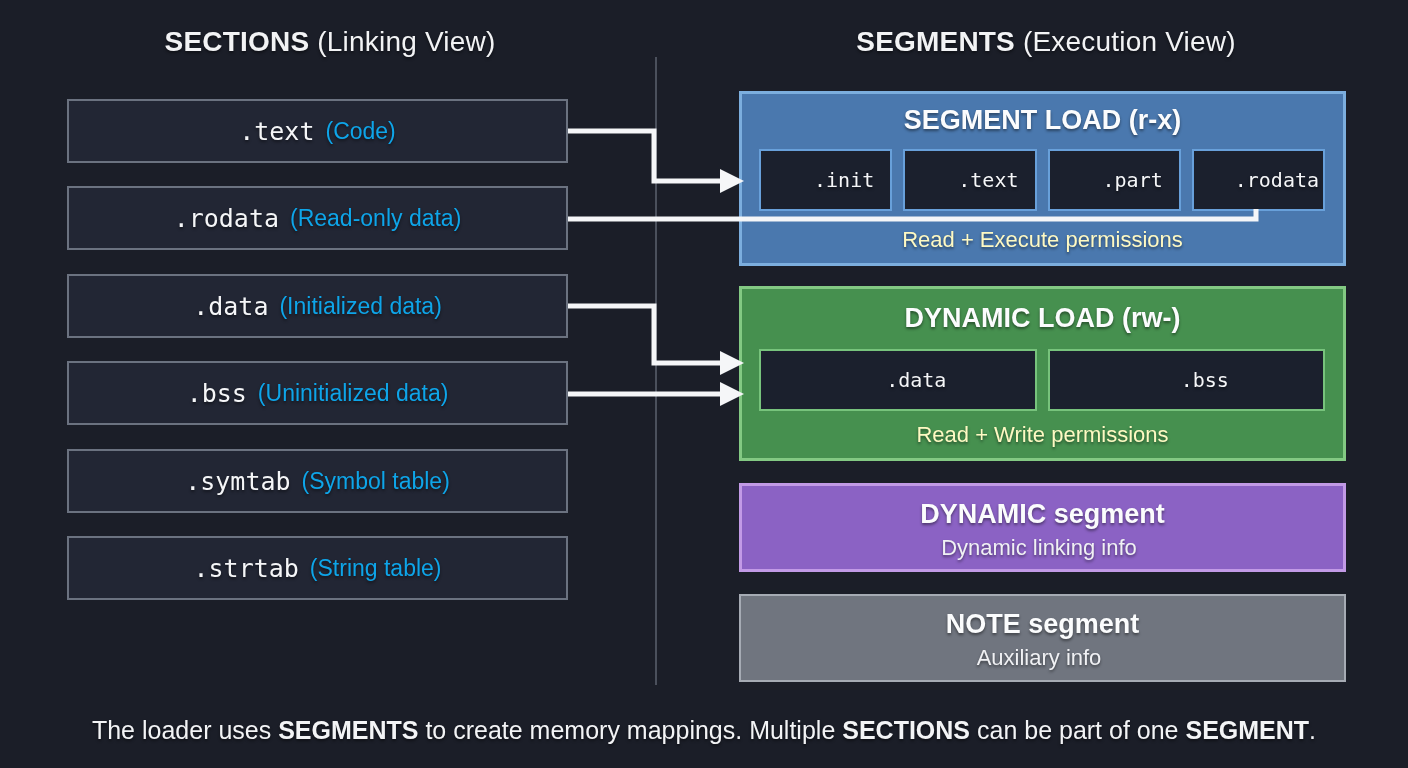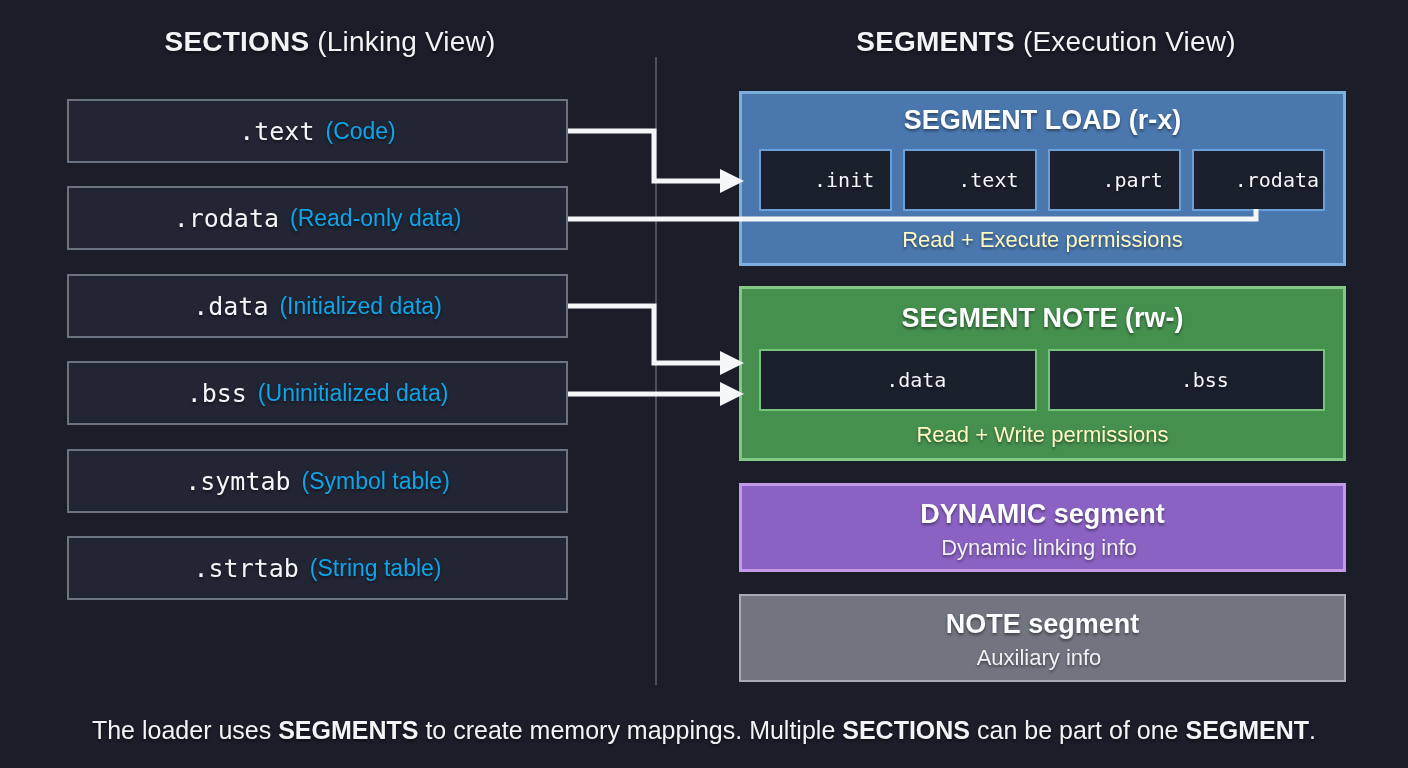--- a/index.html
+++ b/index.html
@@ -159,21 +159,21 @@
     <div class="sub-row" style="top:55px">
       <div class="sub-box blue shadowed">.init</div>
       <div class="sub-box blue shadowed">.text</div>
       <div class="sub-box blue shadowed">.part</div>
       <div class="sub-box blue shadowed">.rodata</div>
     </div>
     <div class="seg-note shadowed" style="bottom:10px">Read + Execute permissions</div>
   </div>
 
   <div class="segment seg-green" style="top:286px;height:175px">
-    <div class="seg-title shadowed" style="top:14px">SEGMENT NOTE (rw-)</div>
+    <div class="seg-title shadowed" style="top:14px">DYNAMIC LOAD (rw-)</div>
     <div class="sub-row" style="top:60px">
       <div class="sub-box green shadowed">.data</div>
       <div class="sub-box green shadowed">.bss</div>
     </div>
     <div class="seg-note shadowed" style="bottom:10px">Read + Write permissions</div>
   </div>
 
   <div class="segment seg-purple" style="top:483px;height:89px">
     <div class="seg-title shadowed" style="top:13px">DYNAMIC segment</div>
     <div class="seg-sub shadowed" style="top:49px">Dynamic linking info</div>

